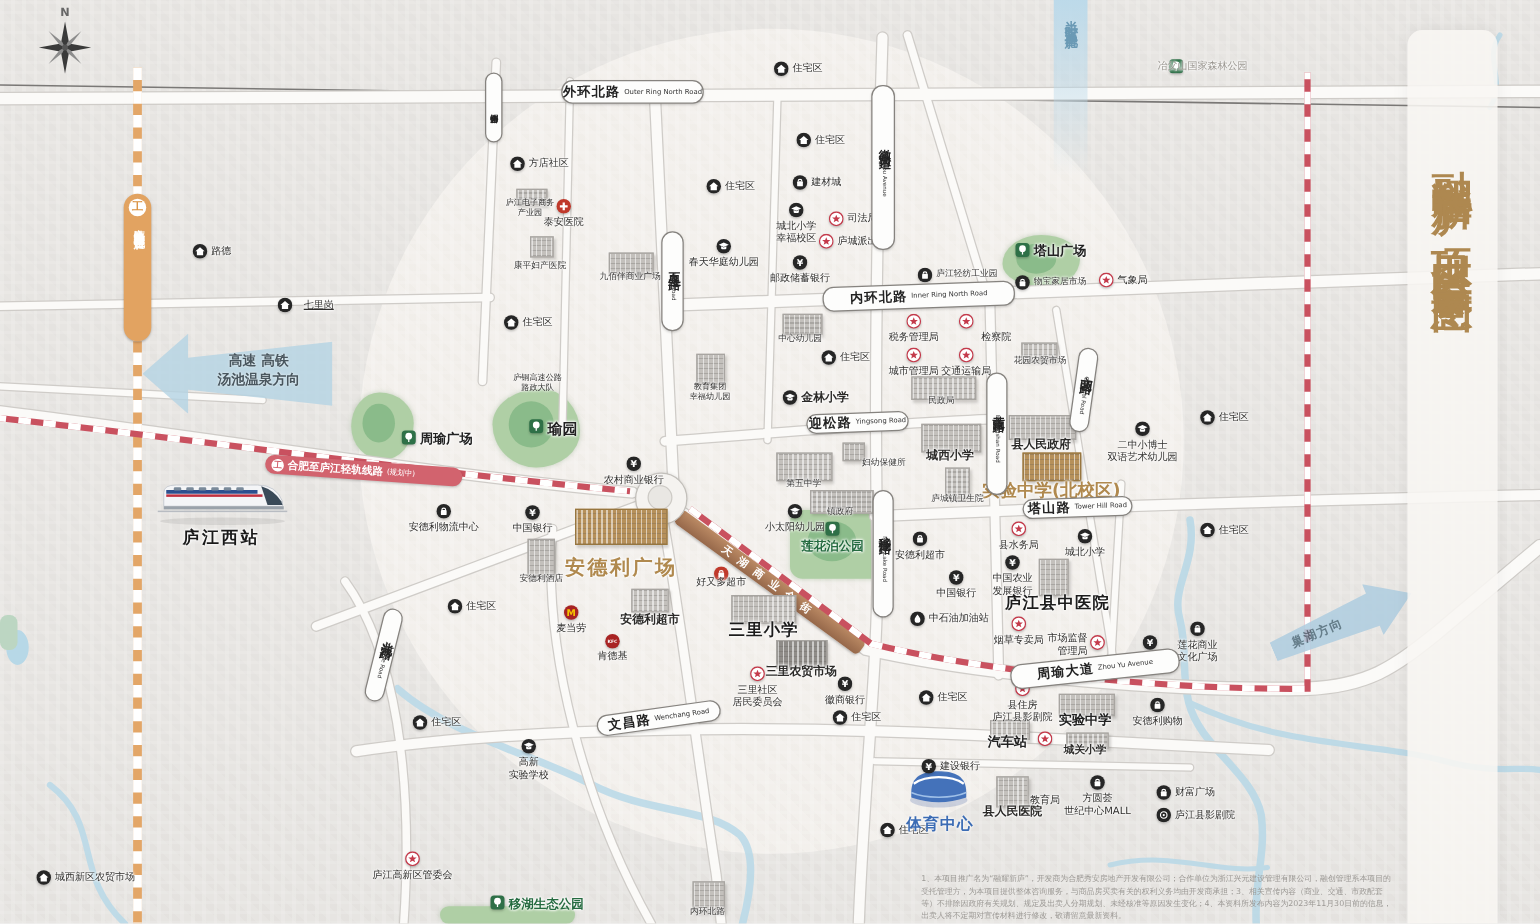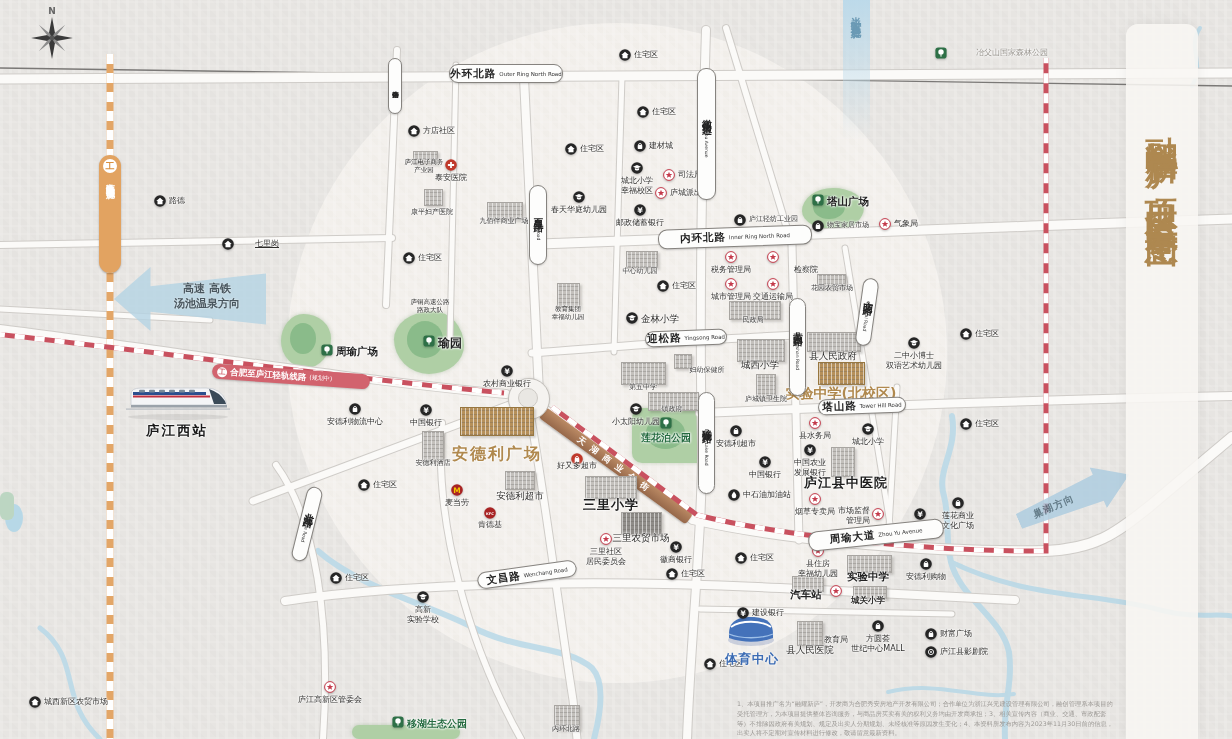--- a/index.html
+++ b/index.html
@@ -20,21 +20,21 @@
     background-image:repeating-linear-gradient(90deg,rgba(255,255,255,.55) 0 1px,transparent 1px 4px),
     repeating-linear-gradient(0deg,rgba(90,88,85,.25) 0 1px,transparent 1px 4px)}
   .bld.gold{background-color:#b6905a;border-color:#97763f}
   .bld.dark{background-color:#8f8c88}
   .poi-ic{position:absolute;width:12px;height:12px}
   .poi-ic svg{display:block;width:100%;height:100%;filter:drop-shadow(0 1px 1px rgba(0,0,0,.25))}
   .plabel{position:absolute;font-size:8px;line-height:1.3;color:#2f2e2c;white-space:pre-line;
     text-shadow:0 0 2px #fff,0 0 2px #fff,0 0 3px #fff}
   .c-s{font-size:7px;color:#3a3938}
   .c-t{font-size:6.5px;text-align:center}
-  .c-semibold{font-size:9.5px;font-weight:normal;color:#2b2a28}
+  .c-semibold{font-size:9.5px;font-weight:bold;color:#2b2a28}
   .c-semibold-s{font-size:8.5px;font-weight:bold}
   .c-bold{font-size:10.5px;font-weight:bold;color:#222}
   .c-bold2{font-size:12px;font-weight:bold;color:#222}
   .c-big{font-size:13px;font-weight:bold;color:#1c1c1c;letter-spacing:1px}
   .c-gold-big{font-size:16px;font-weight:bold;color:#b0894e;letter-spacing:2px}
   .c-gold-s{font-size:14px;font-weight:bold;color:#b0894e}
   .c-park{font-size:10px;font-weight:bold;color:#256b40}
   .c-muted{font-size:8px;color:#98948e;font-weight:normal}
   .c-station{font-size:13.5px;font-weight:bold;letter-spacing:2px;color:#1a1a1a}
   .pill{position:absolute;display:flex;align-items:center;justify-content:center;background:#fdfdfc;
@@ -238,21 +238,21 @@
           <path d="M6 2.7L9.7 6H8.5v3.2H3.5V6H2.3Z" fill="#fff"></path>
         </svg>
       </div>
       <div class="plabel" style="left: 169px; top: 196px;">路德</div>
       <div class="poi-ic" style="left: 222px; top: 238px;">
         <svg viewBox="0 0 12 12">
           <circle cx="6" cy="6" r="5.8" fill="#262626"></circle>
           <path d="M6 2.7L9.7 6H8.5v3.2H3.5V6H2.3Z" fill="#fff"></path>
         </svg>
       </div>
-      <div class="plabel" style="left: 255px; top: 239px; text-decoration: underline;">七里岗</div>
+      <div class="plabel" style="left: 243px; top: 239px; text-decoration: underline;">七里岗</div>
       <div class="poi-ic" style="left: 408px; top: 125px;">
         <svg viewBox="0 0 12 12">
           <circle cx="6" cy="6" r="5.8" fill="#262626"></circle>
           <path d="M6 2.7L9.7 6H8.5v3.2H3.5V6H2.3Z" fill="#fff"></path>
         </svg>
       </div>
       <div class="plabel" style="left: 423px; top: 126px;">方店社区</div>
       <div class="plabel c-t" style="left: 354px; top: 158px; width: 140px; text-align: center;">庐江电子商务
 产业园</div>
       <div class="poi-ic" style="left: 445px; top: 159px;">
@@ -371,21 +371,21 @@
         </svg>
       </div>
       <div class="plabel" style="left: 894px; top: 219px;">气象局</div>
       <div class="poi-ic" style="left: 935px; top: 47px;">
         <svg viewBox="0 0 12 12">
           <rect x=".4" y=".4" width="11.2" height="11.2" rx="2.8" fill="#2e7047"></rect>
           <circle cx="6" cy="4.9" r="2.7" fill="#fff"></circle>
           <rect x="5.5" y="6.8" width="1" height="2.8" fill="#fff"></rect>
         </svg>
       </div>
-      <div class="plabel c-muted" style="left: 976px; top: 48px;">冶父山国家森林公园</div>
+      <div class="plabel c-muted" style="left: 926px; top: 48px;">冶父山国家森林公园</div>
       <div class="poi-ic" style="left: 960px; top: 328px;">
         <svg viewBox="0 0 12 12">
           <circle cx="6" cy="6" r="5.8" fill="#262626"></circle>
           <path d="M6 2.7L9.7 6H8.5v3.2H3.5V6H2.3Z" fill="#fff"></path>
         </svg>
       </div>
       <div class="plabel" style="left: 975px; top: 329px;">住宅区</div>
       <div class="poi-ic" style="left: 960px; top: 418px;">
         <svg viewBox="0 0 12 12">
           <circle cx="6" cy="6" r="5.8" fill="#262626"></circle>
@@ -424,21 +424,21 @@
           <path d="M6 2.7l.9 2.2 2.4.1-1.9 1.5.7 2.3L6 7.5 3.9 8.8l.7-2.3-1.9-1.5 2.4-.1Z" fill="#c43a4b"></path>
         </svg>
       </div>
       <div class="plabel" style="left: 686px; top: 265px; width: 90px; text-align: center;">税务管理局</div>
       <div class="poi-ic" style="left: 767px; top: 251px;">
         <svg viewBox="0 0 12 12">
           <circle cx="6" cy="6" r="5.4" fill="#fff" stroke="#c43a4b" stroke-width="1"></circle>
           <path d="M6 2.7l.9 2.2 2.4.1-1.9 1.5.7 2.3L6 7.5 3.9 8.8l.7-2.3-1.9-1.5 2.4-.1Z" fill="#c43a4b"></path>
         </svg>
       </div>
-      <div class="plabel" style="left: 728px; top: 265px; width: 90px; text-align: right;">检察院</div>
+      <div class="plabel" style="left: 752px; top: 265px; width: 90px; text-align: center;">检察院</div>
       <div class="poi-ic" style="left: 725px; top: 278px;">
         <svg viewBox="0 0 12 12">
           <circle cx="6" cy="6" r="5.4" fill="#fff" stroke="#c43a4b" stroke-width="1"></circle>
           <path d="M6 2.7l.9 2.2 2.4.1-1.9 1.5.7 2.3L6 7.5 3.9 8.8l.7-2.3-1.9-1.5 2.4-.1Z" fill="#c43a4b"></path>
         </svg>
       </div>
       <div class="plabel" style="left: 686px; top: 292px; width: 90px; text-align: center;">城市管理局</div>
       <div class="poi-ic" style="left: 767px; top: 278px;">
         <svg viewBox="0 0 12 12">
           <circle cx="6" cy="6" r="5.4" fill="#fff" stroke="#c43a4b" stroke-width="1"></circle>
@@ -682,21 +682,21 @@
       </div>
       <div class="plabel" style="left: 833px; top: 634px; width: 90px; text-align: center;">方圆荟
 世纪中心MALL</div>
       <div class="poi-ic" style="left: 812px; top: 545px;">
         <svg viewBox="0 0 12 12">
           <circle cx="6" cy="6" r="5.4" fill="#fff" stroke="#c43a4b" stroke-width="1"></circle>
           <path d="M6 2.7l.9 2.2 2.4.1-1.9 1.5.7 2.3L6 7.5 3.9 8.8l.7-2.3-1.9-1.5 2.4-.1Z" fill="#c43a4b"></path>
         </svg>
       </div>
       <div class="plabel" style="left: 773px; top: 559px; width: 90px; text-align: center;">县住房
-幸福幼儿园</div>
+庐江县影剧院</div>
       <div class="plabel c-bold" style="left: 798px; top: 570px; width: 140px; text-align: center;">实验中学</div>
       <div class="plabel c-bold" style="left: 736px; top: 588px; width: 140px; text-align: center;">汽车站</div>
       <div class="poi-ic" style="left: 830px; top: 585px;">
         <svg viewBox="0 0 12 12">
           <circle cx="6" cy="6" r="5.4" fill="#fff" stroke="#c43a4b" stroke-width="1"></circle>
           <path d="M6 2.7l.9 2.2 2.4.1-1.9 1.5.7 2.3L6 7.5 3.9 8.8l.7-2.3-1.9-1.5 2.4-.1Z" fill="#c43a4b"></path>
         </svg>
       </div>
       <div class="plabel" style="left: 791px; top: 599px; width: 90px; text-align: center; margin-top: 36px;">教育局</div>
       <div class="plabel c-semibold-s" style="left: 798px; top: 595px; width: 140px; text-align: center;">城关小学</div>

